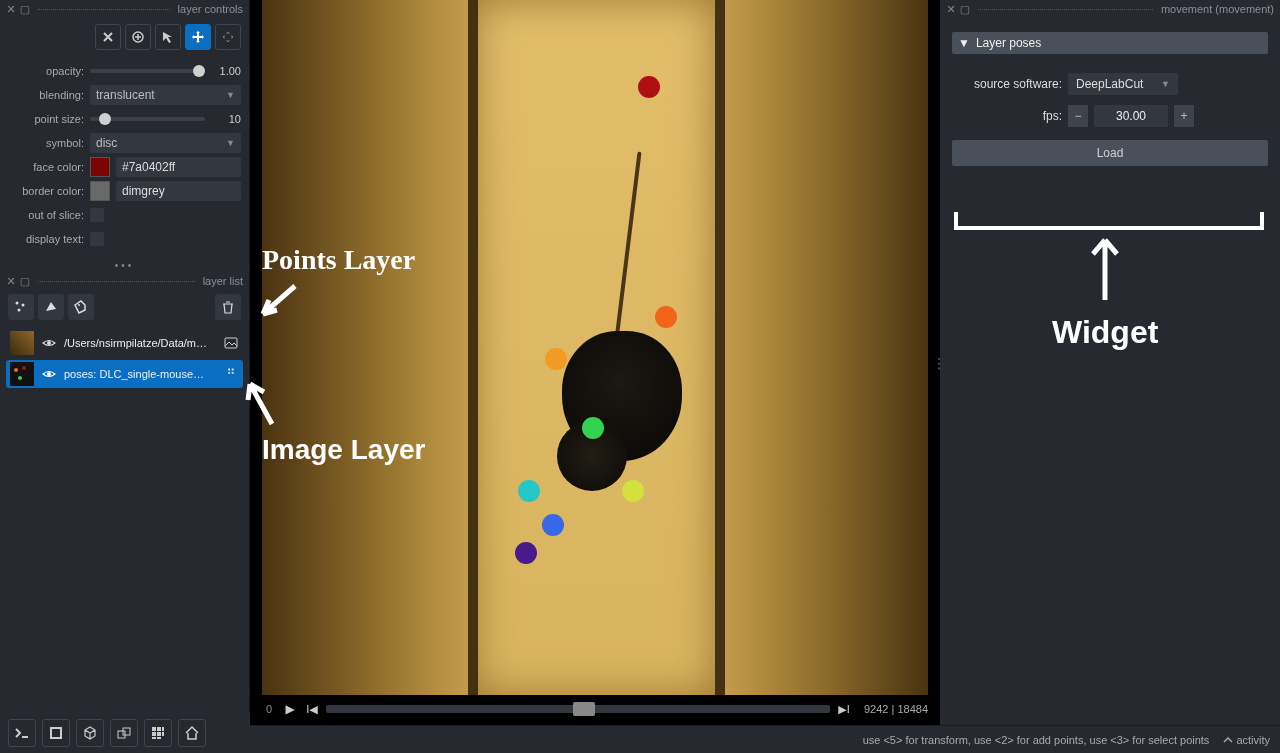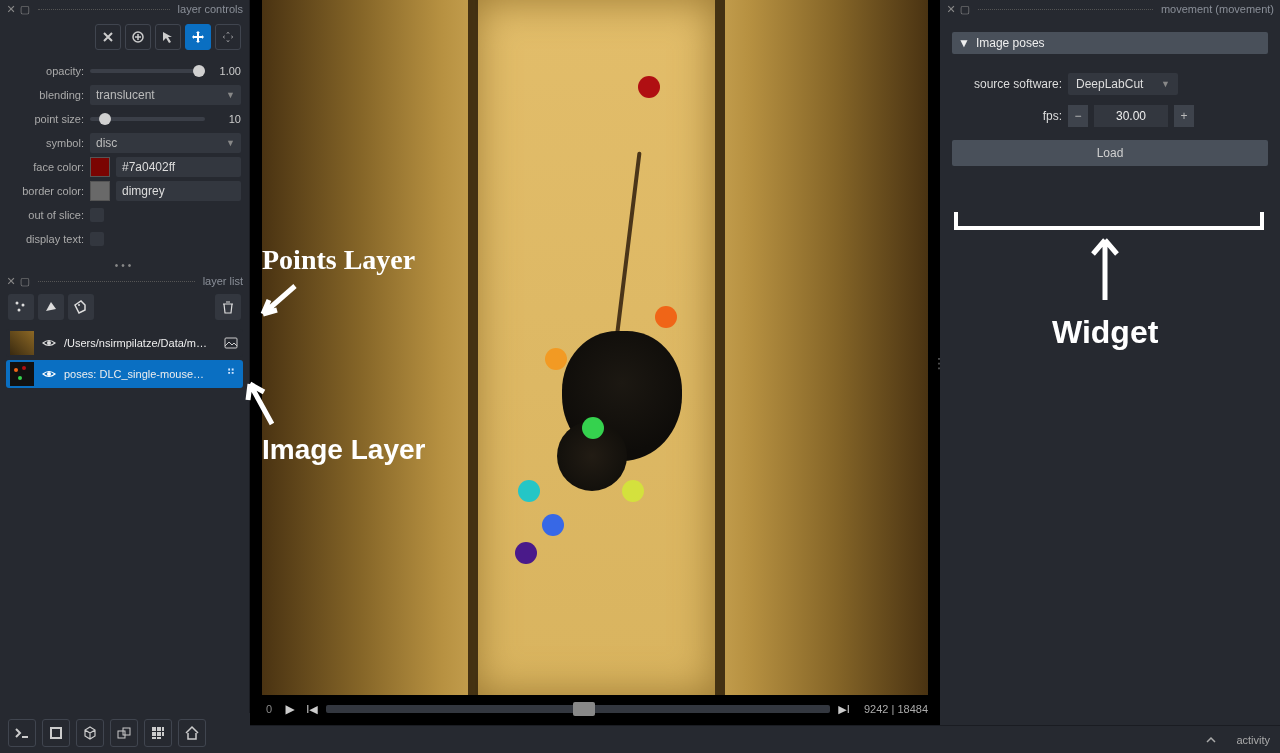--- a/index.html
+++ b/index.html
@@ -92,21 +92,21 @@
   .wbtn{ background:#49505a; height:22px; padding:0 10px; line-height:22px; border-radius:2px; cursor:pointer; color:#eee;}
   .loadbtn{ background:#49505a; height:26px; width:100%; border-radius:2px; display:flex; align-items:center; justify-content:center; cursor:pointer; margin-top:10px;}
 
   
   .bracket{ position:absolute; right:16px; top:212px; width:310px; height:18px; border-left:4px solid #fff; border-right:4px solid #fff; border-bottom:4px solid #fff;}
   .ann-arrow{ position:absolute; color:#fff; font-size:34px; pointer-events:none;}
   .ann-text{ position:absolute; color:#fff; font-weight:bold; font-size:28px; pointer-events:none;}
 
   
   .status{ position:absolute; left:250px; right:0; bottom:0; height:28px; background:#262930; border-top:1px solid #1a1c22; display:flex; align-items:center; justify-content:flex-end; padding:0 10px; gap:14px; color:#aaa; font-size:11px;}
-  .activity{ display:flex; align-items:center; gap:20px; cursor:pointer;}
+  .activity{ display:flex; align-items:center; gap:3px; cursor:pointer;}
 
   svg{display:block;}
 </style>
 </head>
 <body>
 
 <div class="left">
   <div class="panel-header">
     <span class="hicon">✕</span>
     <span class="hicon">▢</span>
@@ -347,21 +347,21 @@
 <div class="right">
   <div class="r-head">
     <span class="hicon">✕</span>
     <span class="hicon">▢</span>
     <span class="dots"></span>
     <span class="title">movement (movement)</span>
   </div>
   <div class="widget">
     <div class="collap">
       <span>▼</span>
-      <span>Image poses</span>
+      <span>Layer poses</span>
     </div>
     <div class="wrow">
       <div class="wlabel">source software:</div>
       <div class="wselect">
           <span>DeepLabCut</span>
           <span class="chev">▼</span>
         </div>
     </div>
     <div class="wrow">
       <div class="wlabel">fps:</div>
@@ -383,19 +383,20 @@
     <path d="M28 46 L6 6 M6 6 L4 22 M6 6 L20 14" stroke="#fff" stroke-width="5" fill="none"></path>
   </svg>
 
 <div class="bracket"></div>
 <svg class="ann-arrow" style="left:1085px; top:234px;" width="40" height="70">
     <path d="M20 66 L20 6 M20 6 L8 20 M20 6 L32 20" stroke="#fff" stroke-width="5" fill="none"></path>
   </svg>
 <div class="ann-text" style="left:1052px; top:314px; font-size:32px;">Widget</div>
 
 <div class="status">
+  <span>use &lt;5&gt; for transform, use &lt;2&gt; for add points, use &lt;3&gt; for select points</span>
   <span class="activity">
     <svg width="10" height="10" viewBox="0 0 10 10">
         <path d="M1 7 L5 3 L9 7" stroke="#aaa" fill="none" stroke-width="1.5"></path>
       </svg>
     <span>activity</span>
   </span>
 </div>
 
 </body></html>

